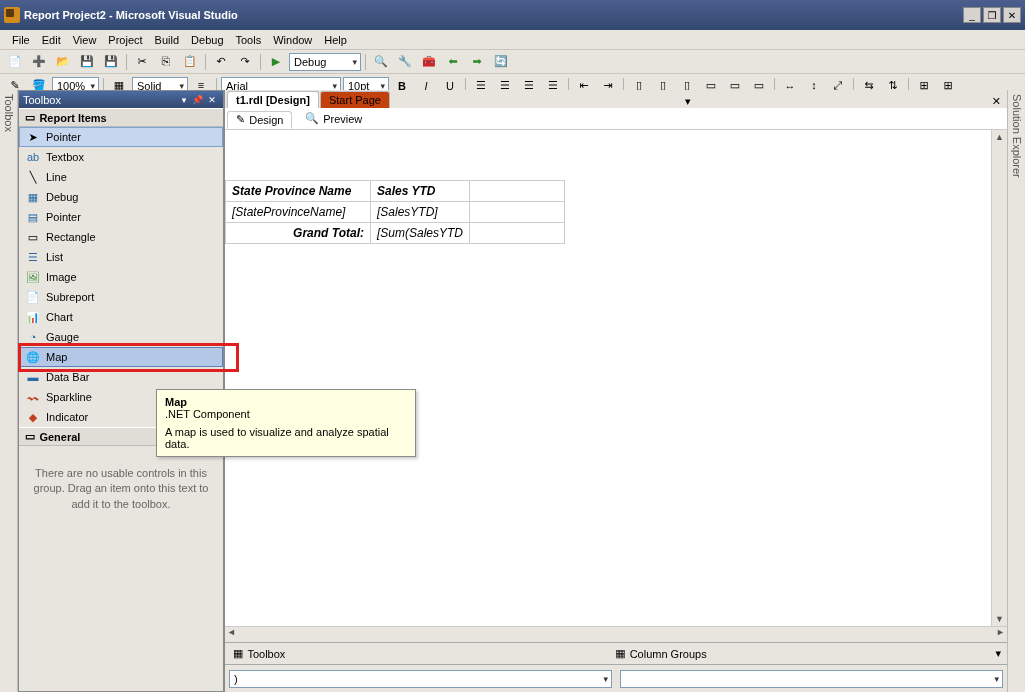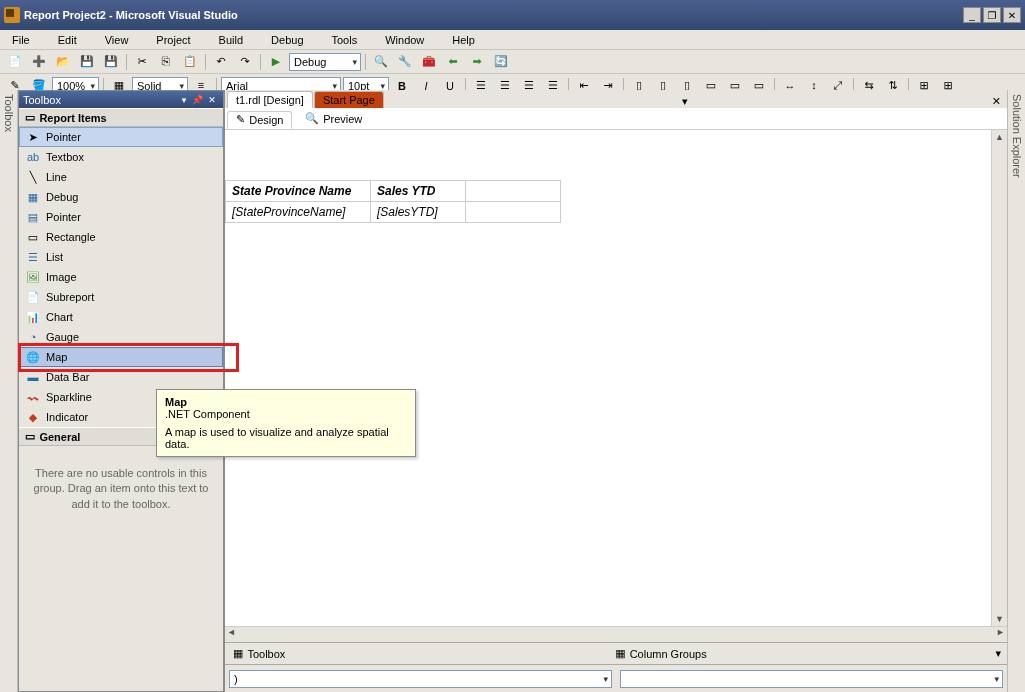--- a/index.html
+++ b/index.html
@@ -7,21 +7,21 @@
 
 
 .titlebar { height: 30px; background: linear-gradient(to bottom, #4a5f8e 0%, #33486f 100%); color: #fff; display: flex; align-items: center; padding: 0 4px; }
 .titlebar-icon { width: 16px; height: 16px; background: #d48b1e; border-radius: 2px; margin-right: 4px; position: relative; }
 .titlebar-icon::after { content: ""; position: absolute; left: 2px; top: 2px; width: 8px; height: 8px; background: #5a3a10; border-radius: 1px; }
 .titlebar-text { flex: 1; font-weight: bold; }
 .titlebar-btns { display: flex; gap: 2px; }
 .titlebar-btn { width: 18px; height: 16px; background: #d6d3ce; border: 1px solid #888; color: #000; font-size: 10px; display: flex; align-items: center; justify-content: center; cursor: pointer; }
 
 
-.menubar { height: 20px; background: #e8e5de; display: flex; align-items: center; padding: 0 6px; gap: 16px; border-bottom: 1px solid #c8c5be; }
+.menubar { height: 20px; background: #e8e5de; display: flex; align-items: center; padding: 0 6px; gap: 0; border-bottom: 1px solid #c8c5be; }
 .menu-item { padding: 2px 6px; cursor: pointer; }
 
 
 .toolbar-row { height: 24px; background: #e8e5de; display: flex; align-items: center; padding: 0 4px; gap: 2px; border-bottom: 1px solid #c8c5be; }
 .tb-btn { width: 22px; height: 20px; display: flex; align-items: center; justify-content: center; cursor: pointer; border: 1px solid transparent; }
 .tb-sep { width: 1px; height: 16px; background: #b5b2ab; margin: 0 2px; }
 .tb-combo { height: 18px; border: 1px solid #7f9db9; background: #fff; padding: 0 16px 0 4px; display: flex; align-items: center; position: relative; font-size: 11px; }
 .tb-combo::after { content: "▾"; position: absolute; right: 3px; font-size: 9px; color: #333; }
 
 
@@ -37,21 +37,21 @@
 .tbx-item.highlighted { background: #b5c7e6; border: 1px solid #5b81b7; }
 .tbx-icon { width: 14px; height: 14px; display: inline-flex; align-items: center; justify-content: center; }
 .tbx-empty { text-align: center; color: #666; padding: 20px 12px; font-size: 11px; line-height: 1.4; }
 
 .red-highlight { position: absolute; border: 3px solid #e02020; pointer-events: none; z-index: 50; }
 
 
 .content-area { flex: 1; display: flex; flex-direction: column; background: #fff; border-left: 1px solid #8a8a8a; position: relative; }
 .doc-tabs { height: 18px; background: #e8e5de; display: flex; align-items: flex-end; padding-left: 2px; gap: 1px; }
 .doc-tab { padding: 2px 8px; background: #c2410c; border: 1px solid #bbb; border-bottom: none; border-top-left-radius: 3px; border-top-right-radius: 3px; font-size: 11px; cursor: pointer; }
-.doc-tab.active { background: #fff; font-weight: normal; }
+.doc-tab.active { background: #fff; font-weight: bold; }
 .doc-tabs .close-x { margin-left: auto; padding: 0 6px; cursor: pointer; }
 
 .view-tabs { height: 22px; background: #fff; border-bottom: 1px solid #ccc; display: flex; align-items: center; gap: 4px; padding-left: 2px; }
 .view-tab { padding: 2px 8px; border: 1px solid transparent; border-top-left-radius: 3px; border-top-right-radius: 3px; display: flex; align-items: center; gap: 4px; cursor: pointer; }
 .view-tab.active { border: 1px solid #ccc; border-bottom: 1px solid #fff; background: #fff; position: relative; top: 1px; }
 
 .design-surface { flex: 1; background: #fff; position: relative; overflow: hidden; }
 .report-table { position: absolute; left: 0px; top: 50px; border-collapse: collapse; font-style: italic; }
 .report-table td { border: 1px solid #ccc; padding: 3px 6px; height: 20px; font-size: 12px; }
 .report-table .hdr td { font-weight: bold; }
@@ -378,20 +378,25 @@
             <tr class="hdr">
           <td style="width:145px">State Province Name</td>
           <td style="width:95px">Sales YTD</td>
           <td style="width:95px"></td>
         </tr>
         <tr>
           <td>[StateProvinceName]</td>
           <td>[SalesYTD]</td>
           <td></td>
         </tr>
+        <tr class="ftr">
+          <td>Grand Total:</td>
+          <td class="val">[Sum(SalesYTD</td>
+          <td></td>
+        </tr>
       </tbody>
         </table>
     </div>
     <div class="scroll-h"></div>
 
     <div class="groups-row">
       <div class="half">
         <span class="lbl">
           <span class="ico">▦</span>
           <span>Toolbox</span>

